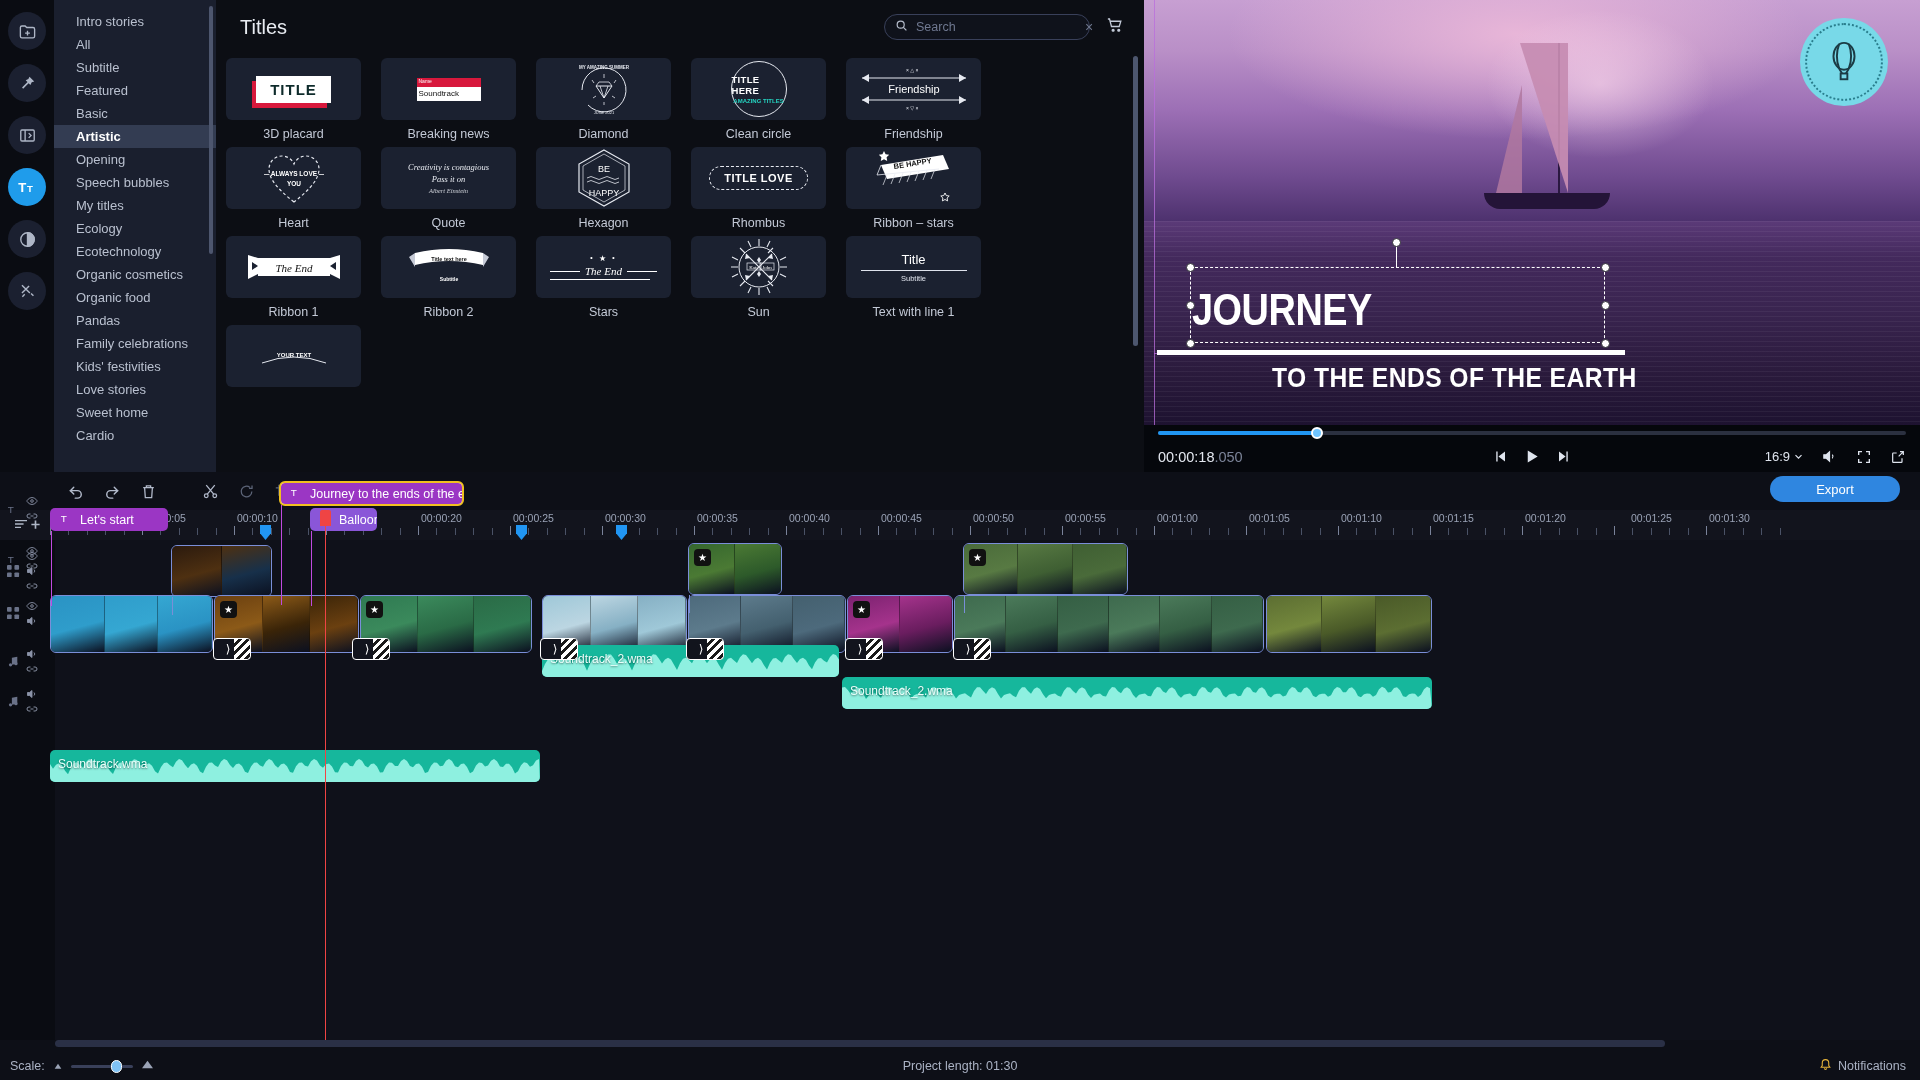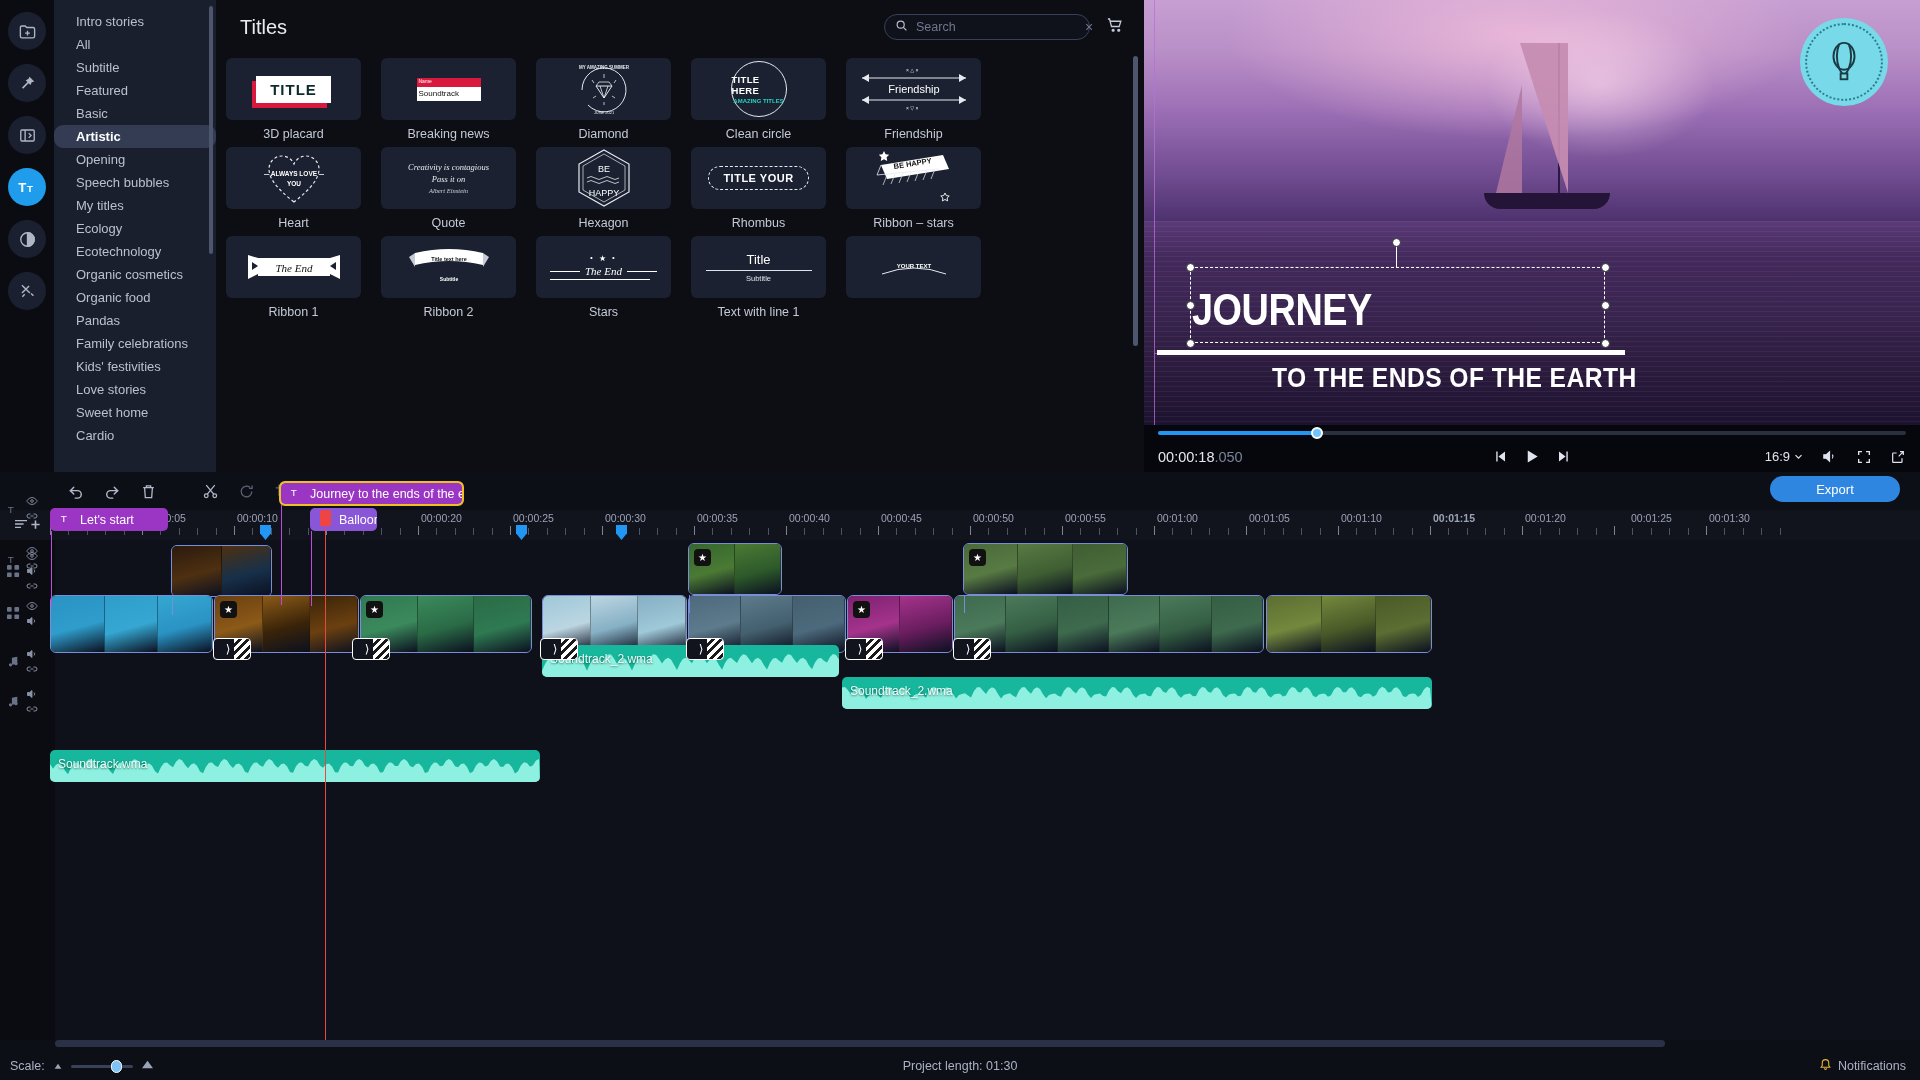--- a/index.html
+++ b/index.html
@@ -32,21 +32,21 @@
 
   
   .cat-panel {
     width: 162px; height:472px; background:#1a1f2e; position:relative; flex:0 0 162px;
     padding-top: 10px; overflow:hidden;
   }
   .cat-item {
     height: 23px; line-height:23px; padding-left:22px;
     font-size: 13px; color:#b9c0cf; cursor:pointer; white-space:nowrap;
   }
-  .cat-item.selected { background:#333c52; color:#ffffff; font-weight:bold;border-radius:9px; }
+  .cat-item.selected { background:#333c52; color:#ffffff; font-weight:bold; }
   .cat-scroll {
     position:absolute; right:3px; top:6px; width:4px; height:248px;
     background:#4d5costume; background:#4d566e; border-radius:2px;
   }
 
   
   .browser { flex:1 1 auto; background:#0c0e14; position:relative; overflow:hidden; }
   .browser-head { height:54px; display:flex; align-items:center; padding: 0 20px 0 24px; }
   .browser-title { font-size:20px; color:#e8ebf1; }
   .browser-head-right { margin-left:auto; display:flex; align-items:center; gap:16px; }
@@ -425,21 +425,21 @@
                   <path d="M31 6l21 12v24L31 54 10 42V18z" fill="none" stroke="#e6e9f0" stroke-width=".7"></path>
                   <text x="31" y="24" font-size="9" fill="#fff" text-anchor="middle" font-family="Liberation Sans, sans-serif">BE</text>
                   <path d="M14 30q4-3 8 0t8 0 8 0 8 0M14 34q4-3 8 0t8 0 8 0 8 0" fill="none" stroke="#e6e9f0" stroke-width=".8"></path>
                   <text x="31" y="48" font-size="9" fill="#fff" text-anchor="middle" font-family="Liberation Sans, sans-serif">HAPPY</text>
                 </svg>
               </div>
               <div class="tile-label">Hexagon</div>
             </div>
             <div class="tile-cell">
               <div class="tile">
-                <div class="art-rhombus">TITLE YOUR</div>
+                <div class="art-rhombus">TITLE LOVE</div>
               </div>
               <div class="tile-label">Rhombus</div>
             </div>
             <div class="tile-cell">
               <div class="tile">
                 <svg width="90" height="58" viewBox="0 0 90 58">
                   <path d="M12 16l62-10 6 14-62 10z" fill="#fff"></path>
                   <path d="M12 16l-4 10 62-6" fill="none" stroke="#e6e9f0" stroke-width=".8"></path>
                   <path d="M18 26l-4 10M26 25l-4 10M34 24l-4 10M42 23l-4 10M50 22l-4 10M58 21l-4 10M66 20l-4 10" stroke="#e6e9f0" stroke-width=".7"></path>
                   <text x="44" y="17" font-size="7.5" fill="#111" text-anchor="middle" transform="rotate(-9 44 17)" font-family="Liberation Sans, sans-serif" font-weight="bold">BE HAPPY</text>
@@ -477,20 +477,40 @@
                   <div class="stars">• ★ •</div>
                   <div class="row">
                     <span class="hr"></span>
                     <span class="tx">The End</span>
                     <span class="hr"></span>
                   </div>
                   <div style="height:1px;background:#fff;width:100px;margin-top:2px;"></div>
                 </div>
               </div>
               <div class="tile-label">Stars</div>
+            </div>
+            <div class="tile-cell">
+              <div class="tile">
+                <svg width="62" height="60" viewBox="0 0 62 60">
+                  <circle cx="31" cy="30" r="20" fill="none" stroke="#e6e9f0" stroke-width="1"></circle>
+                  <g stroke="#e6e9f0" stroke-width="1.1">
+                    <path d="M31 2v7M31 51v7M3 30h7M52 30h7M12 11l5 5M45 11l-5 5M12 49l5-5M45 49l-5-5"></path>
+                    <path d="M20 4l3 6M42 4l-3 6M20 56l3-6M42 56l-3-6M4 20l6 3M4 40l6-3M58 20l-6 3M58 40l-6-3"></path>
+                  </g>
+                  <path d="M18 17l26 26M44 17L18 43" stroke="#e6e9f0" stroke-width="1.1"></path>
+                  <path d="M18 17l-1 5 5-1zM44 17l1 5-5-1zM18 43l-1-5 5 1zM44 43l1-5-5 1z" fill="#e6e9f0"></path>
+                  <rect x="19" y="26" width="14" height="7" fill="none" stroke="#e6e9f0" stroke-width=".7"></rect>
+                  <rect x="32" y="26" width="14" height="7" fill="none" stroke="#e6e9f0" stroke-width=".7"></rect>
+                  <text x="26" y="31.5" font-size="5" fill="#fff" text-anchor="middle" font-family="Liberation Serif, serif">Kate</text>
+                  <text x="39" y="31.5" font-size="5" fill="#fff" text-anchor="middle" font-family="Liberation Serif, serif">John</text>
+                  <path d="M31 20l2 3-2 3-2-3z" fill="#e6e9f0"></path>
+                  <path d="M31 40l2-3-2-3-2 3z" fill="#e6e9f0"></path>
+                </svg>
+              </div>
+              <div class="tile-label">Sun</div>
             </div>
             <div class="tile-cell">
               <div class="tile">
                 <div class="art-linetitle">
                   <div class="t1">Title</div>
                   <div class="hr"></div>
                   <div class="t2">Subtitle</div>
                 </div>
               </div>
               <div class="tile-label">Text with line 1</div>
@@ -753,21 +773,21 @@
         <div class="tick" style="left: 1264.4px;"></div>
         <div class="tick" style="left: 1282.8px;"></div>
         <div class="tick" style="left: 1301.2px;"></div>
         <div class="tick" style="left: 1319.6px;"></div>
         <div class="tick-label" style="left: 1341px;">00:01:10</div>
         <div class="tick major" style="left: 1338px;"></div>
         <div class="tick" style="left: 1356.4px;"></div>
         <div class="tick" style="left: 1374.8px;"></div>
         <div class="tick" style="left: 1393.2px;"></div>
         <div class="tick" style="left: 1411.6px;"></div>
-        <div class="tick-label" style="left: 1433px; font-weight: bold;">00:01:15</div>
+        <div class="tick-label" style="left: 1433px;">00:01:15</div>
         <div class="tick major" style="left: 1430px;"></div>
         <div class="tick" style="left: 1448.4px;"></div>
         <div class="tick" style="left: 1466.8px;"></div>
         <div class="tick" style="left: 1485.2px;"></div>
         <div class="tick" style="left: 1503.6px;"></div>
         <div class="tick-label" style="left: 1525px;">00:01:20</div>
         <div class="tick major" style="left: 1522px;"></div>
         <div class="tick" style="left: 1540.4px;"></div>
         <div class="tick" style="left: 1558.8px;"></div>
         <div class="tick" style="left: 1577.2px;"></div>

